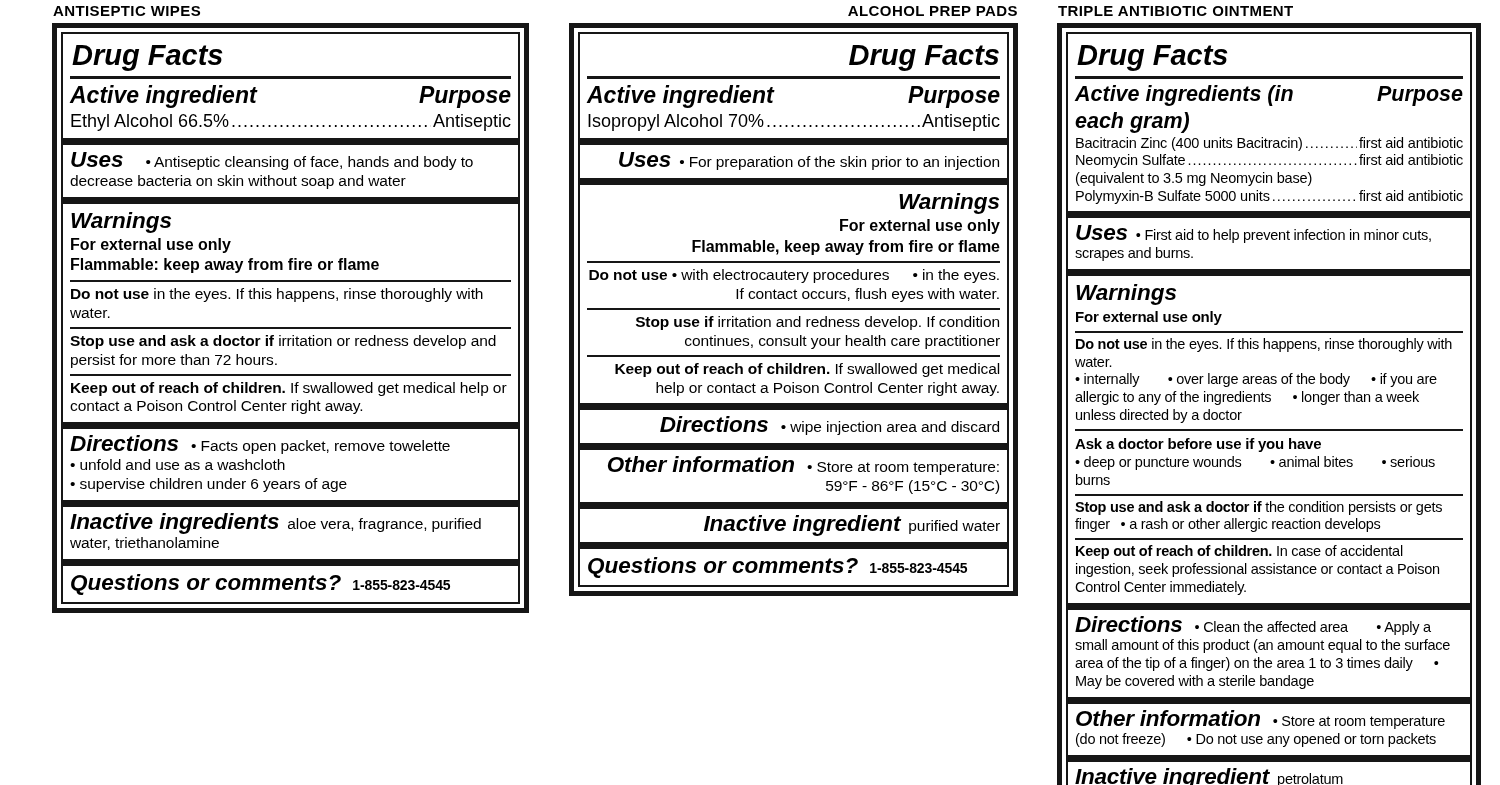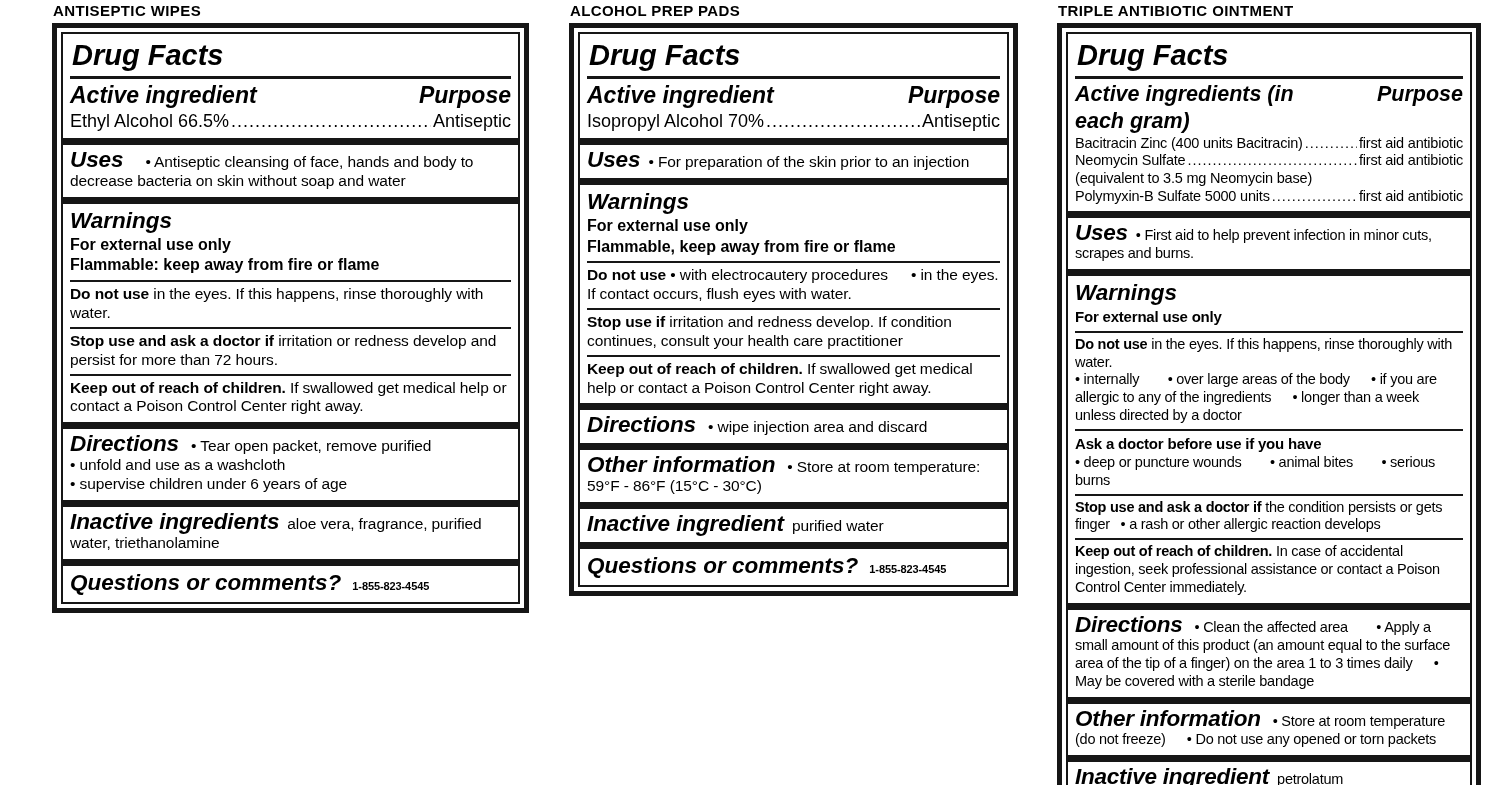--- a/index.html
+++ b/index.html
@@ -5,21 +5,21 @@
   * { box-sizing: border-box; }
   html, body { margin: 0; padding: 0; }
   body {
     width: 1500px; height: 785px; position: relative;
     background: #ffffff; color: #000;
     font-family: "Liberation Sans", sans-serif;
     overflow: hidden;
   }
   .panel { position: absolute; top: 2px; margin-left: 44px; }
   #panel-wipes    { left: 8px;    width: 477px; }
-  #panel-pads     { left: 525px;  width: 449px; }
+  #panel-pads     { left: 525px;  width: 449px; text-align: right; }
   #panel-ointment { left: 1013px; width: 424px; }
 
   .panel-title {
     margin: 0 0 4px 1px;
     font-size: 15px; font-weight: 700; letter-spacing: 0.4px;
   }
   .box { border: 5px solid #161616; background: #fff; padding: 4px; }
   .stack { background: #161616; display: flex; flex-direction: column; gap: 3px; }
   .sec { background: #fff; border: 2px solid #161616; padding: 3px 7px 6px 7px; }
 
@@ -44,21 +44,21 @@
   .mr-lg { margin-right: 22px; }
   .mr-sm { margin-right: 8px; }
 
   p.flow { margin: 0; font-size: 15.5px; line-height: 1.22; letter-spacing: -0.1px; }
   .subbold { margin: 0; font-size: 16px; font-weight: 700; line-height: 1.28; }
   .b { font-weight: 700; }
   .rule { border-top: 2px solid #161616; margin: 4px 0 3px 0; }
 
   .q-row { display: flex; align-items: baseline; gap: 11px; }
   .q-head { font-size: 22.5px; font-weight: 700; font-style: italic; line-height: 1.2; }
-  .phone  { font-size: 11px; font-weight: 700; letter-spacing: -0.1px; }
+  .phone  { font-size: 14px; font-weight: 700; letter-spacing: -0.1px; }
 
   
   #panel-ointment p.flow  { font-size: 14.5px; letter-spacing: -0.25px; line-height: 1.24; }
   #panel-ointment .ing-row { font-size: 14.5px; letter-spacing: -0.2px; line-height: 1.22; }
   #panel-ointment .subbold { font-size: 15px; letter-spacing: -0.2px; }
   #panel-ointment .sec { padding: 3px 7px 6px 7px; }
 </style>
 </head>
 <body>
 
@@ -93,21 +93,21 @@
         <div class="rule"></div>
         <p class="flow"><span class="b">Do not use</span><span> in the eyes. If this happens, rinse thoroughly with water.</span></p>
         <div class="rule"></div>
         <p class="flow"><span class="b">Stop use and ask a doctor if</span><span> irritation or redness develop and persist for more than 72 hours.</span></p>
         <div class="rule"></div>
         <p class="flow"><span class="b">Keep out of reach of children.</span><span> If swallowed get medical help or contact a Poison Control Center right away.</span></p>
       </div>
 
       <div class="sec">
         <p class="flow">
-          <span class="h-inline">Directions</span><span>• Tear open packet, remove purified</span>
+          <span class="h-inline">Directions</span><span>• Facts open packet, remove towelette</span>
         </p>
         <p class="flow">• unfold and use as a washcloth</p>
         <p class="flow">• supervise children under 6 years of age</p>
       </div>
 
       <div class="sec">
         <p class="flow">
           <span class="h-inline mr-sm">Inactive ingredients</span><span>aloe vera, fragrance, purified water, triethanolamine</span>
         </p>
       </div>

